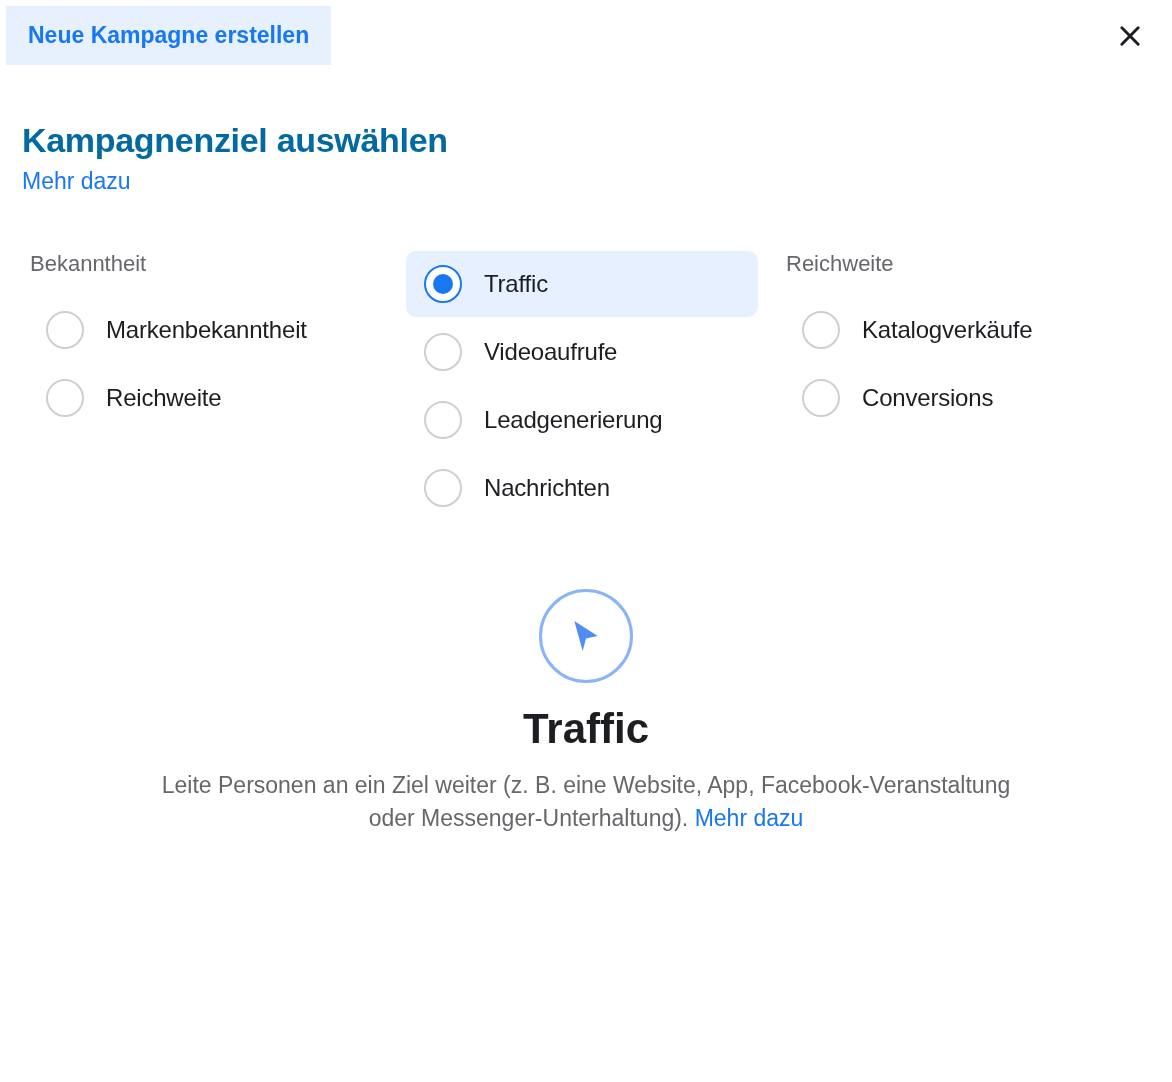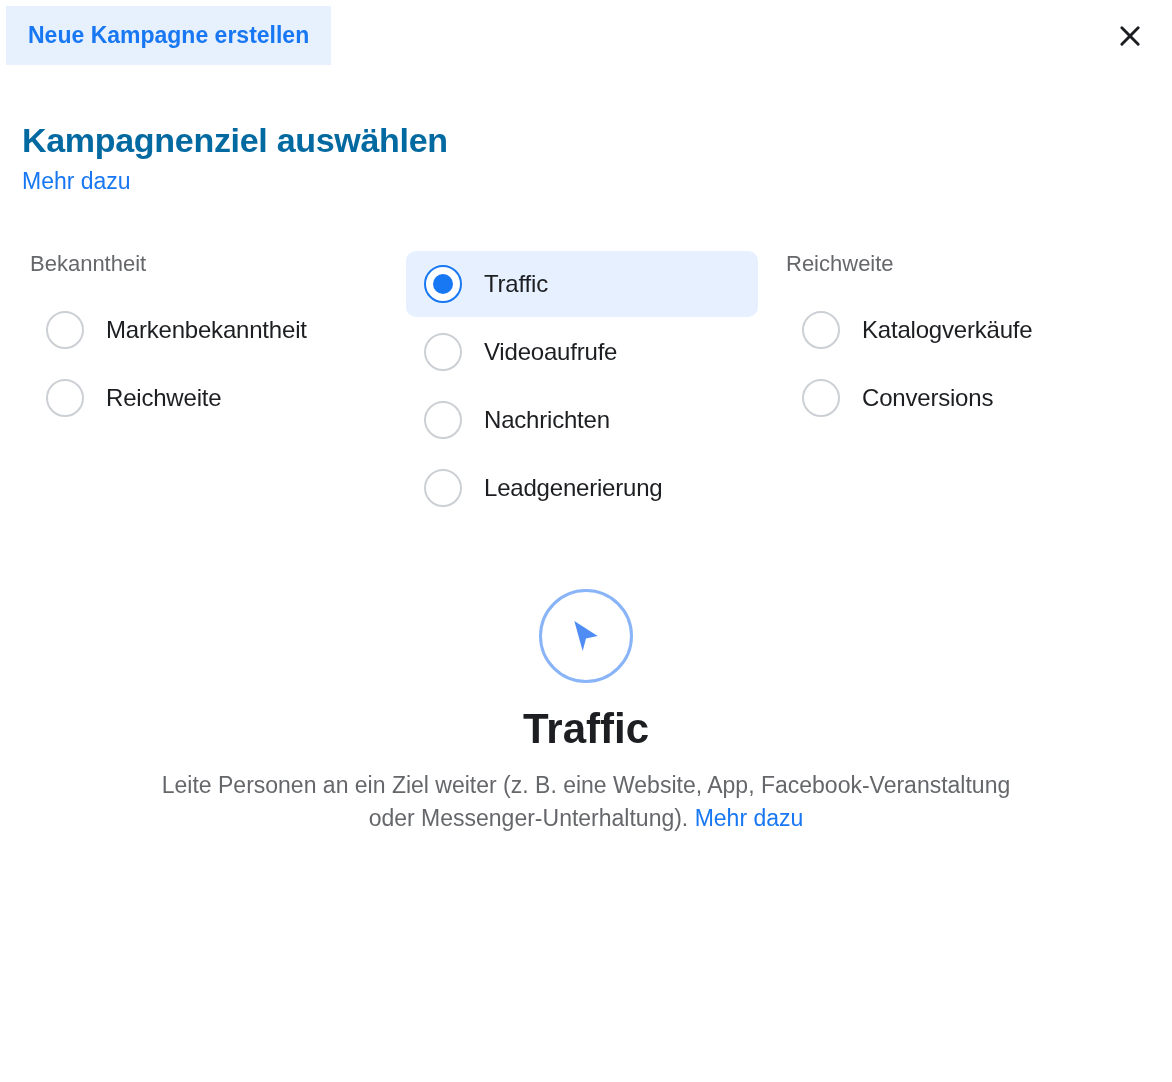--- a/index.html
+++ b/index.html
@@ -193,26 +193,26 @@
 
     <div class="option">
       <div class="radio"></div>
       <div class="option-label">Videoaufrufe</div>
     </div>
 
 
 
     <div class="option">
       <div class="radio"></div>
+      <div class="option-label">Leadgenerierung</div>
+    </div>
+
+    <div class="option">
+      <div class="radio"></div>
       <div class="option-label">Nachrichten</div>
-    </div>
-
-    <div class="option">
-      <div class="radio"></div>
-      <div class="option-label">Leadgenerierung</div>
     </div>
   </div>
 
   <div class="col">
     <div class="col-header">Reichweite</div>
 
     <div class="option">
       <div class="radio"></div>
       <div class="option-label">Katalogverkäufe</div>
     </div>

